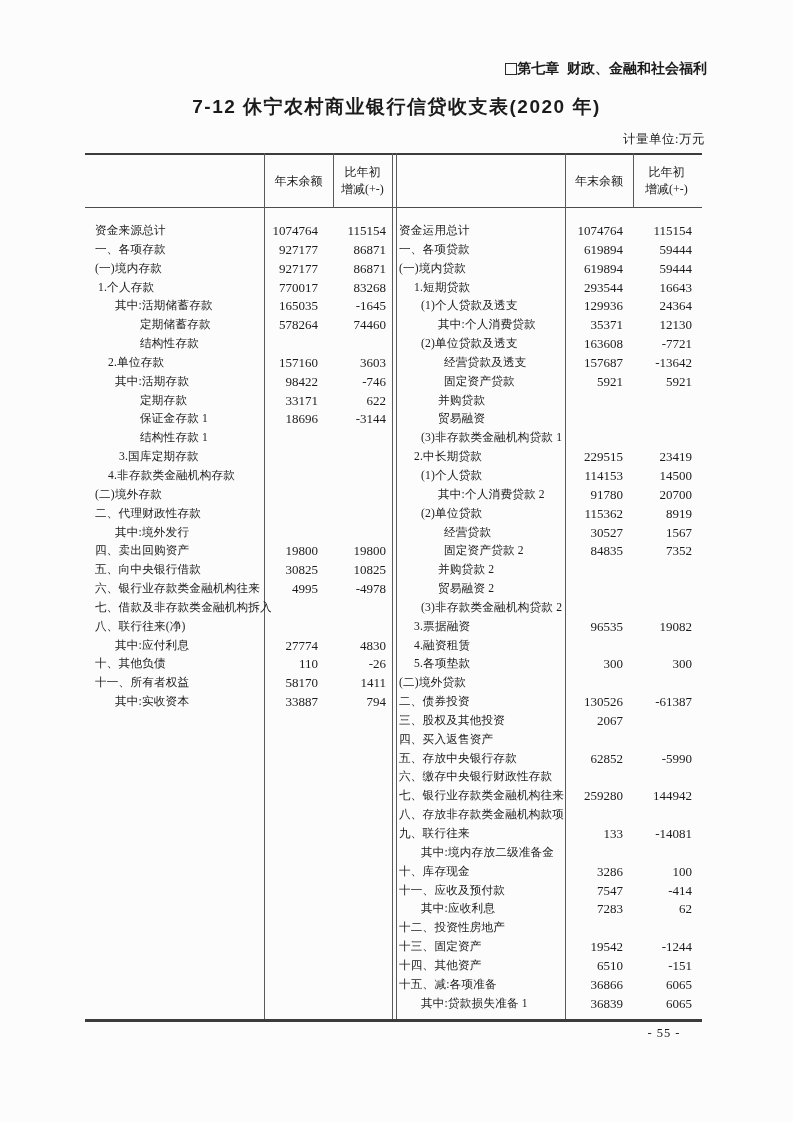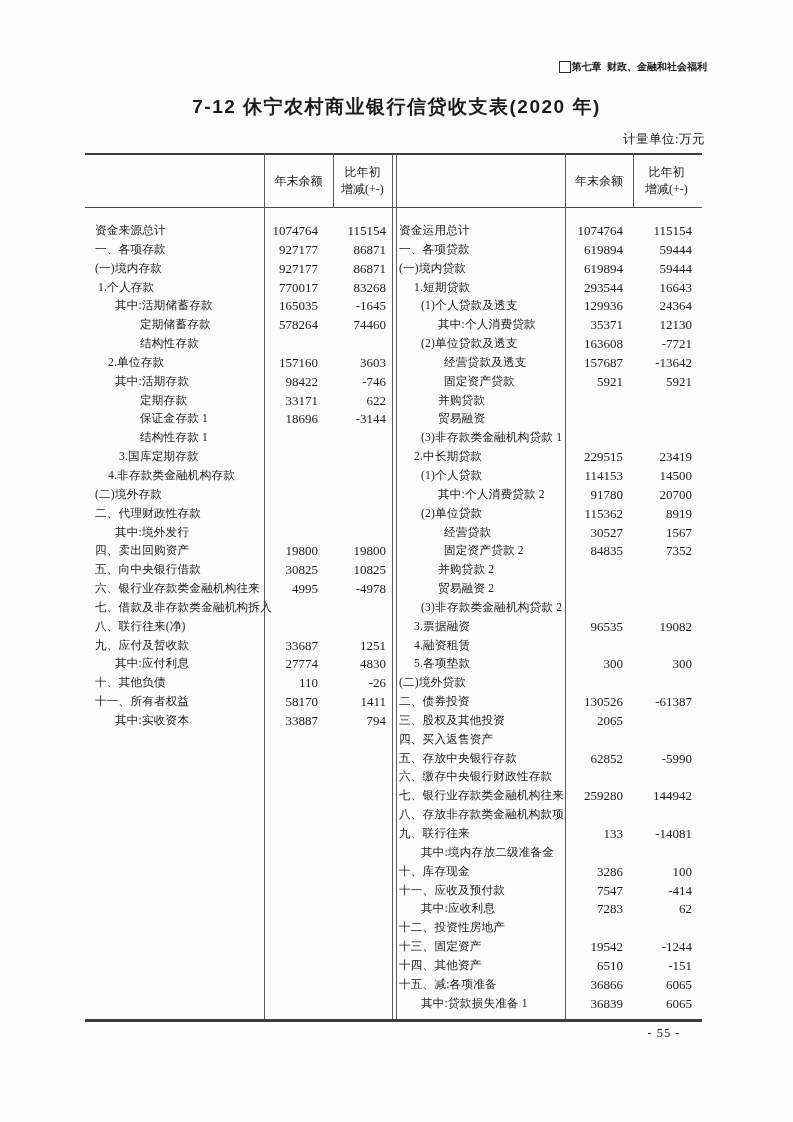--- a/index.html
+++ b/index.html
@@ -5,21 +5,21 @@
   html,body{margin:0;padding:0;}
   body{
     width:793px;height:1122px;position:relative;
     background:#fcfcfc;color:#1b1b1b;
     font-family:"Liberation Serif","DejaVu Serif",serif;
     overflow:hidden;
   }
   .chapter-header{
     position:absolute;top:60px;right:86px;
     font-family:"Liberation Sans","DejaVu Sans",sans-serif;
-    font-weight:bold;font-size:10px;white-space:pre;
+    font-weight:bold;font-size:14px;white-space:pre;
     display:flex;align-items:center;
   }
   .square-glyph{
     display:inline-block;width:10px;height:10px;
     border:1.4px solid #2a2a2a;position:relative;top:0px;
   }
   .doc-title{
     position:absolute;top:94px;left:0;width:793px;
     text-align:center;
     font-family:"Liberation Sans","DejaVu Sans",sans-serif;
@@ -214,25 +214,20 @@
         <span class="lbl" style="left: 10px;">七、借款及非存款类金融机构拆入</span>
         <span class="val v1"></span>
         <span class="val v2"></span>
       </div>
       <div class="row">
         <span class="lbl" style="left: 10px;">八、联行往来(净)</span>
         <span class="val v1"></span>
         <span class="val v2"></span>
       </div>
       <div class="row">
-        <span class="lbl" style="left: 10px;">九、应付及暂收款</span>
-        <span class="val v1">33687</span>
-        <span class="val v2">1251</span>
-      </div>
-      <div class="row">
         <span class="lbl" style="left: 30px;">其中:应付利息</span>
         <span class="val v1">27774</span>
         <span class="val v2">4830</span>
       </div>
       <div class="row">
         <span class="lbl" style="left: 10px;">十、其他负债</span>
         <span class="val v1">110</span>
         <span class="val v2">-26</span>
       </div>
       <div class="row">
@@ -374,21 +369,21 @@
         <span class="val v1"></span>
         <span class="val v2"></span>
       </div>
       <div class="row">
         <span class="lbl" style="left: 1px;">二、债券投资</span>
         <span class="val v1">130526</span>
         <span class="val v2">-61387</span>
       </div>
       <div class="row">
         <span class="lbl" style="left: 1px;">三、股权及其他投资</span>
-        <span class="val v1">2065</span>
+        <span class="val v1">2067</span>
         <span class="val v2"></span>
       </div>
       <div class="row">
         <span class="lbl" style="left: 1px;">四、买入返售资产</span>
         <span class="val v1"></span>
         <span class="val v2"></span>
       </div>
       <div class="row">
         <span class="lbl" style="left: 1px;">五、存放中央银行存款</span>
         <span class="val v1">62852</span>

